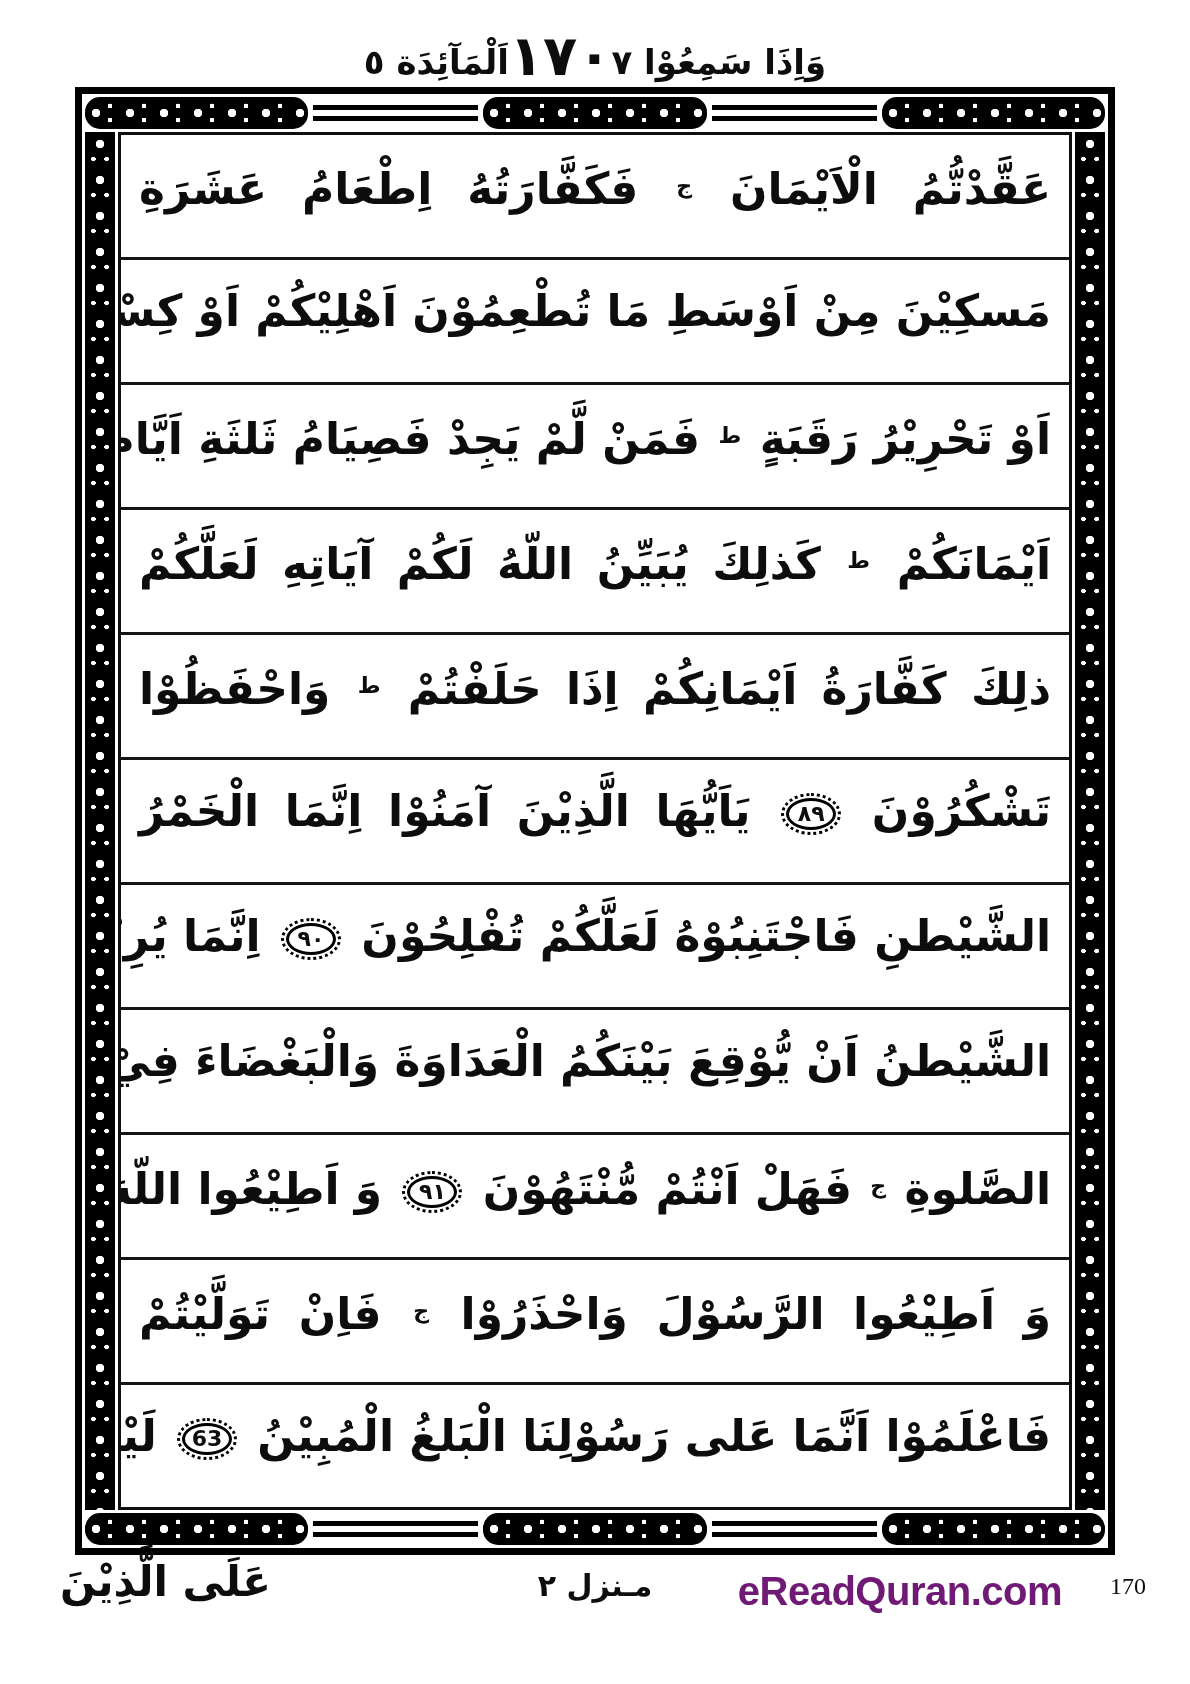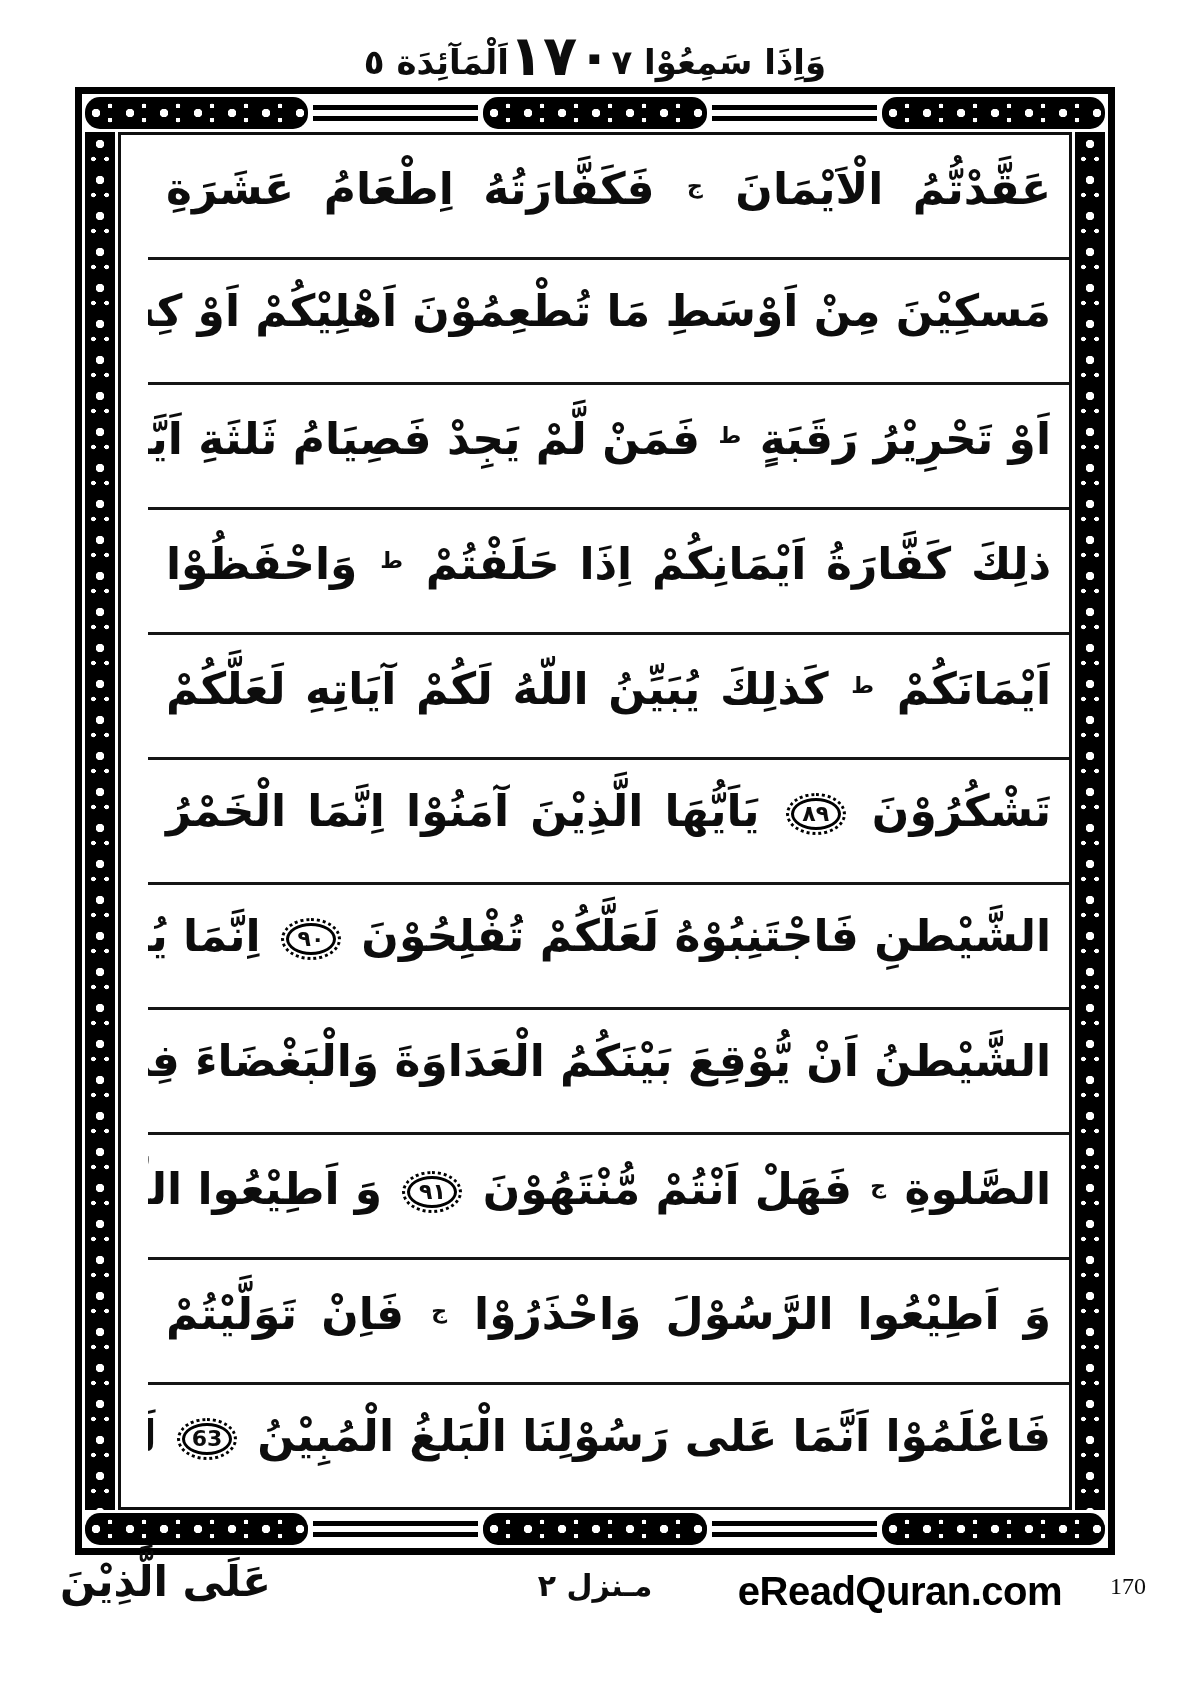--- a/index.html
+++ b/index.html
@@ -38,21 +38,21 @@
   .vband{
     width:30px;flex:0 0 auto;background-color:#000;
     background-image:
       radial-gradient(circle 7px at 50% 12px, #fff 58%, rgba(0,0,0,0) 64%),
       radial-gradient(circle 4px at 28% 27px, #fff 55%, rgba(0,0,0,0) 64%),
       radial-gradient(circle 4px at 72% 27px, #fff 55%, rgba(0,0,0,0) 64%);
     background-size:100% 36px;
   }
   .text-area{
     flex:1;margin:0 3px;border:3px solid #0f0f0f;background:#fff;
-    display:flex;flex-direction:column;min-width:0;padding-left:27px;
+    display:flex;flex-direction:column;min-width:0;
   }
   .qline{
     flex:1;direction:rtl;white-space:nowrap;overflow:hidden;
     text-align:justify;text-align-last:justify;
     padding:0 18px;line-height:102px;
     font-size:44px;font-weight:bold;letter-spacing:0;
   }
   .qline + .qline{border-top:3px solid #151515;}
   .txt{display:inline;}
   .pause{font-size:.5em;vertical-align:.5em;margin:0 3px;font-weight:bold;}
@@ -101,22 +101,22 @@
     <div class="orn"></div>
     <div class="bar"></div>
     <div class="orn"></div>
   </div>
   <div class="mid">
     <div class="vband"></div>
     <div class="text-area">
       <div class="qline"><span class="txt">عَقَّدْتُّمُ الْاَيْمَانَ</span> <span class="pause">ج</span> <span class="txt">فَكَفَّارَتُهُ اِطْعَامُ عَشَرَةِ</span> </div>
       <div class="qline"><span class="txt">مَسكِيْنَ مِنْ اَوْسَطِ مَا تُطْعِمُوْنَ اَهْلِيْكُمْ اَوْ كِسْوَتُهُمْ</span> </div>
       <div class="qline"><span class="txt">اَوْ تَحْرِيْرُ رَقَبَةٍ</span> <span class="pause">ط</span> <span class="txt">فَمَنْ لَّمْ يَجِدْ فَصِيَامُ ثَلثَةِ اَيَّامٍ</span>  </div>
+      <div class="qline"><span class="txt">اَيْمَانَكُمْ</span> <span class="pause">ط</span> <span class="txt">كَذلِكَ يُبَيِّنُ اللّهُ لَكُمْ آيَاتِهِ لَعَلَّكُمْ</span> </div>
       <div class="qline"><span class="txt">ذلِكَ كَفَّارَةُ اَيْمَانِكُمْ اِذَا حَلَفْتُمْ</span> <span class="pause">ط</span> <span class="txt">وَاحْفَظُوْا</span> </div>
-      <div class="qline"><span class="txt">اَيْمَانَكُمْ</span> <span class="pause">ط</span> <span class="txt">كَذلِكَ يُبَيِّنُ اللّهُ لَكُمْ آيَاتِهِ لَعَلَّكُمْ</span> </div>
       <div class="qline"><span class="txt">تَشْكُرُوْنَ</span> <span class="ayah">٨٩</span> <span class="txt">يَاَيُّهَا الَّذِيْنَ آمَنُوْا اِنَّمَا الْخَمْرُ</span> </div>
       <div class="qline"><span class="txt">الشَّيْطنِ فَاجْتَنِبُوْهُ لَعَلَّكُمْ تُفْلِحُوْنَ</span> <span class="ayah">٩٠</span> <span class="txt">اِنَّمَا يُرِيْدُ</span> </div>
       <div class="qline"><span class="txt">الشَّيْطنُ اَنْ يُّوْقِعَ بَيْنَكُمُ الْعَدَاوَةَ وَالْبَغْضَاءَ فِيْ</span> </div>
       <div class="qline"><span class="txt">الصَّلوةِ</span> <span class="pause">ج</span> <span class="txt">فَهَلْ اَنْتُمْ مُّنْتَهُوْنَ</span> <span class="ayah">٩١</span> <span class="txt">وَ اَطِيْعُوا اللّهَ</span> </div>
       <div class="qline"><span class="txt">وَ اَطِيْعُوا الرَّسُوْلَ وَاحْذَرُوْا</span> <span class="pause">ج</span> <span class="txt">فَاِنْ تَوَلَّيْتُمْ</span> </div>
       <div class="qline"><span class="txt">فَاعْلَمُوْا اَنَّمَا عَلى رَسُوْلِنَا الْبَلغُ الْمُبِيْنُ</span> <span class="ayah">63</span> <span class="txt">لَيْسَ</span> </div>
     </div>
     <div class="vband"></div>
   </div>
   <div class="hband">
@@ -124,15 +124,15 @@
     <div class="bar"></div>
     <div class="orn"></div>
     <div class="bar"></div>
     <div class="orn"></div>
   </div>
 </div>
 
 <div class="footer">
   <span class="catchword">عَلَى الَّذِيْنَ</span>
   <span class="manzil">مـنزل ٢</span>
-  <span class="brand" style="color: #000000;">eReadQuran.com</span>
+  <span class="brand" style="color: #701a75;">eReadQuran.com</span>
   <span class="pagenum">170</span>
 </div>
 
 </body></html>

